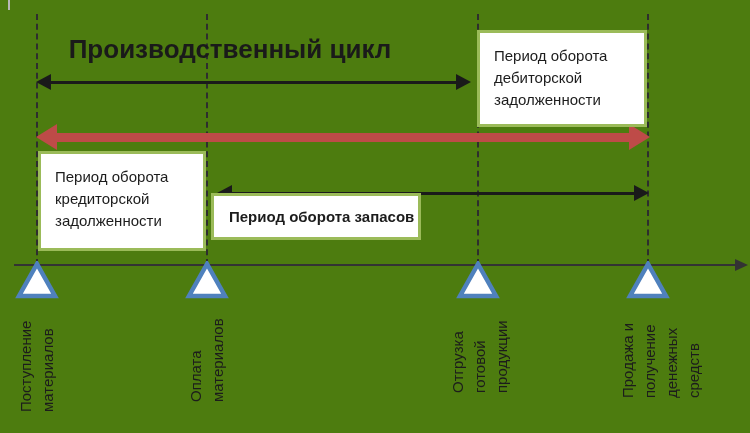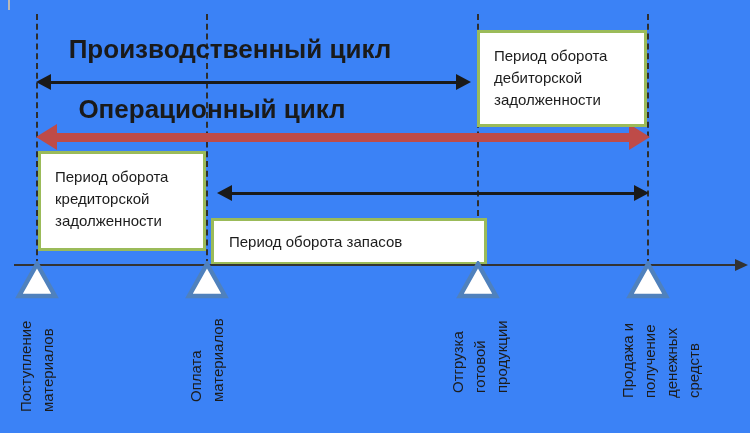--- a/index.html
+++ b/index.html
@@ -1,20 +1,20 @@
 <!DOCTYPE html>
 <html style="--red: #BE4B48; --green: #9BBB59; --blue: #4F81BD; --ink: #1a1a1a;"><head>
 <meta charset="utf-8">
 <style>
   :root{
     --red:#BE4B48; --green:#9BBB59; --blue:#4F81BD; --ink:#1a1a1a;
   }
   html,body{margin:0;padding:0;background:#fff;}
   #stage{
-    position:relative; width:750px; height:433px; background:#3b82f6;
+    position:relative; width:750px; height:433px; background:#4d7c0f;
     font-family:"Liberation Sans", sans-serif; color:var(--ink);
     overflow:hidden;
   }
   .artifact{position:absolute; left:8px; top:0; width:2px; height:10px; background:#b8b8b8;}
   
   .vline{position:absolute; top:14px; height:251px; width:0; border-left:2px dashed #2e2e2e;}
   
   .cycle-title{
     position:absolute; transform:translate(-50%,-50%);
     font-size:26px; font-weight:bold; white-space:nowrap; letter-spacing:0px;
@@ -54,21 +54,20 @@
 <div id="stage">
 
   <div class="artifact"></div>
 
   <div class="vline" style="left:36px;"></div>
   <div class="vline" style="left:206px;"></div>
   <div class="vline" style="left:477px;"></div>
   <div class="vline" style="left:647px;"></div>
 
   <div class="cycle-title" style="left:230px; top:49px;">Производственный цикл</div>
-  <div class="cycle-title" style="left:212px; top:109px;">Операционный цикл</div>
 
   <div>
     <div class="ah ah-l" style="left:36px; top:74px;"></div>
     <div class="shaft" style="left:49px; top:80.5px; width:410px;"></div>
     <div class="ah ah-r" style="left:456px; top:74px;"></div>
   </div>
 
   <div>
     <div class="ah ah-red-l" style="left:36px; top:124px;"></div>
     <div class="shaft-red" style="left:55px; top:132.5px; width:576px;"></div>
@@ -84,21 +83,21 @@
   <div class="pbox pbox-pad" style="left:477px; top:30px; width:170px; height:97px;">
     <div class="txt">Период оборота
 дебиторской
 задолженности</div>
   </div>
   <div class="pbox pbox-pad" style="left:38px; top:151px; width:168px; height:100px;">
     <div class="txt">Период оборота
 кредиторской
 задолженности</div>
   </div>
-  <div class="pbox pbox-center" style="left:211px; top:218px; width:276px; height:47px;">
+  <div class="pbox pbox-center" style="left:211px; top:193px; width:210px; height:47px;font-weight:bold;">
     <div class="txt">Период оборота запасов</div>
   </div>
 
   <div class="tl-line"></div>
   <div class="tl-head"></div>
 
   <svg class="marker" style="left:15px;" viewBox="0 0 44 38">
       <polygon points="22,3 4,35 40,35"></polygon>
     </svg>
   <svg class="marker" style="left:185px;" viewBox="0 0 44 38">

